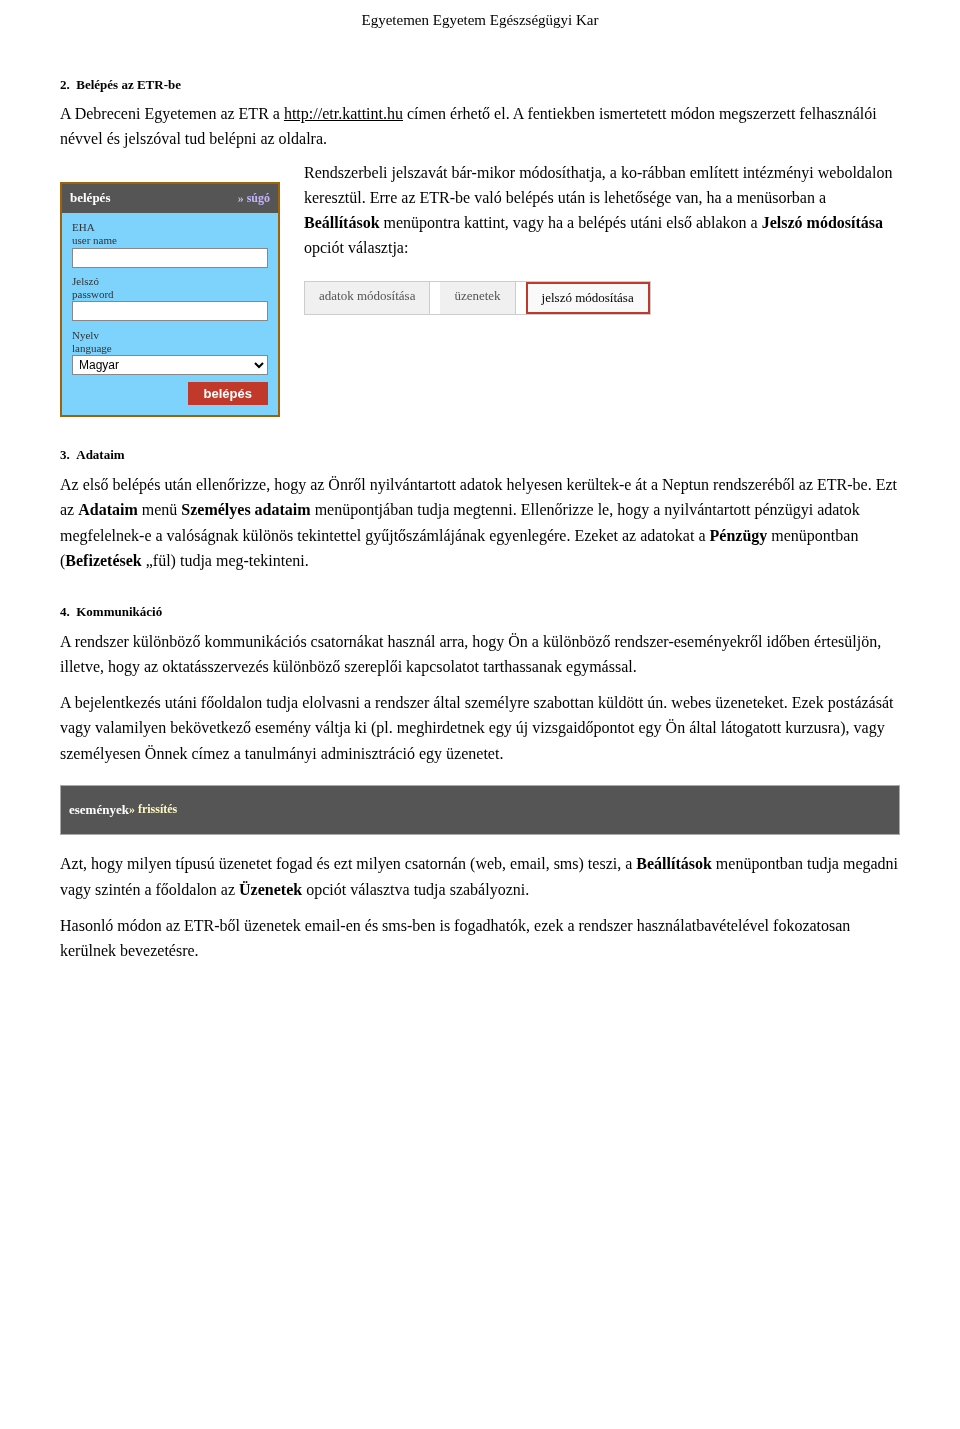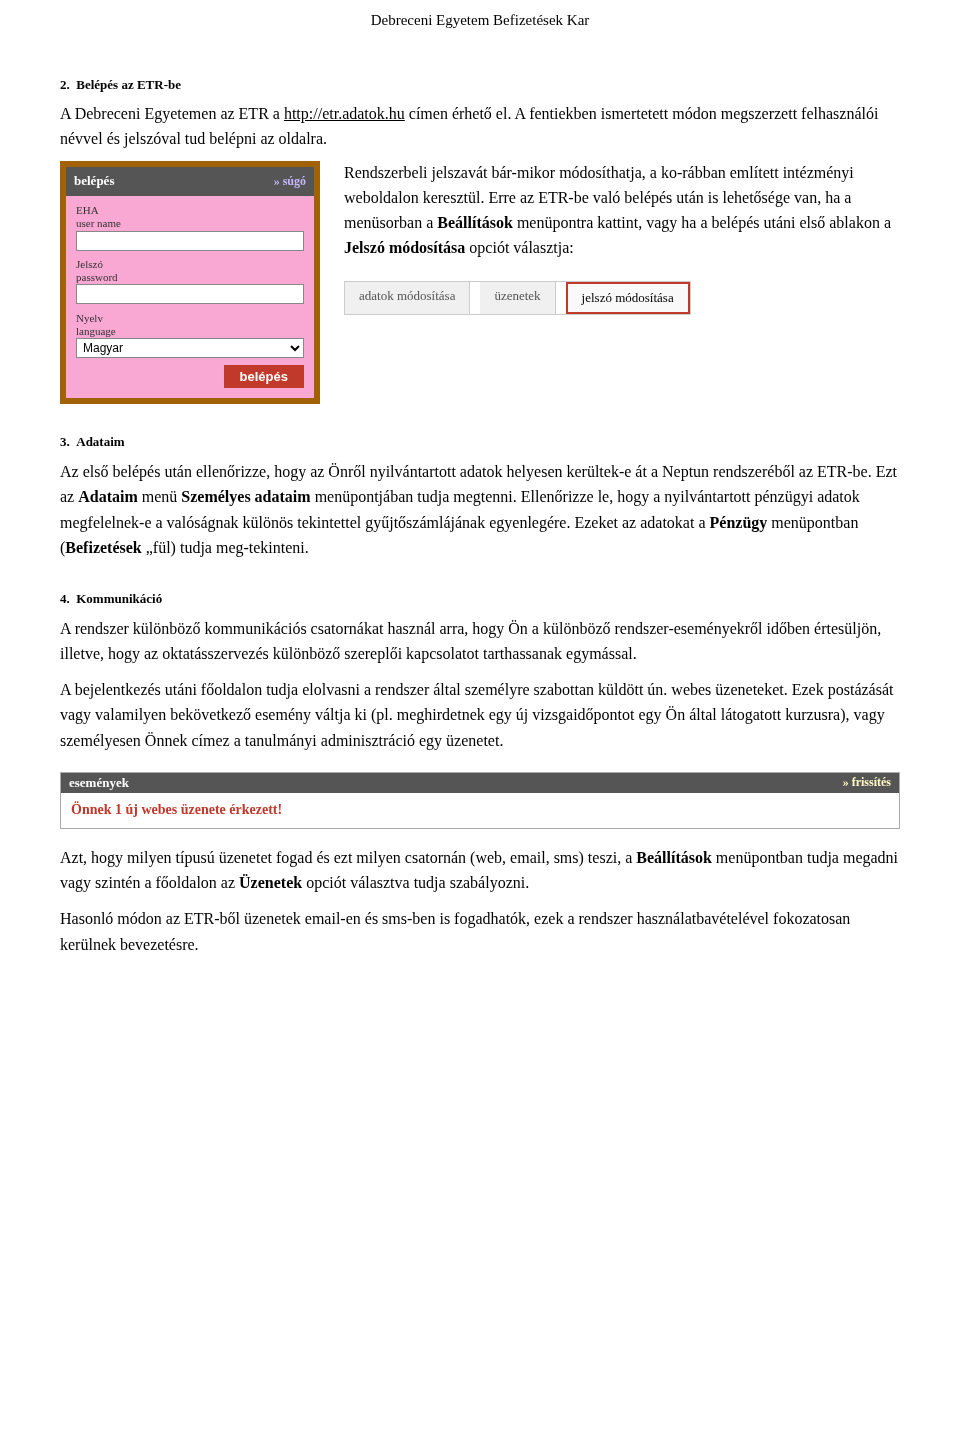--- a/index.html
+++ b/index.html
@@ -38,45 +38,46 @@
       margin-bottom: 14px;
       align-items: flex-start;
     }
 
     .login-box-wrap {
       flex: 0 0 220px;
     }
 
     .login-box {
       background: #d9d9d9;
-      border: 6px solid #a16207;
-      width: 260px;
+      border: 2px solid #a16207;
+      width: 220px;
       font-size: 13px;
       color: #000;
+      margin-top: 21px;
     }
 
     .login-box-header {
       display: flex;
       justify-content: space-between;
       align-items: center;
       background: #555;
       color: #fff;
       padding: 4px 8px;
       font-size: 13px;
       font-weight: bold;
     }
 
     .login-box-header .help-link {
       color: #c4b5fd;
       font-size: 12px;
     }
 
     .login-box-body {
       padding: 8px 10px 10px 10px;
-      background: #f9a8d4;
+      background: #7dd3fc;
     }
 
     .login-field-row {
       margin-bottom: 6px;
     }
 
     .login-field-row label {
       display: block;
       font-size: 11px;
       color: #333;
@@ -165,25 +166,25 @@
 
     .events-box {
       background: #d9d9d9;
       border: 1px solid #aaa;
       margin: 18px 0 16px 0;
       font-size: 13px;
     }
 
     .events-box-header {
       display: flex;
-      justify-content: space-between;
+      justify-content: flex-start;
       align-items: center;
       background: #555;
       color: #fff;
-      padding: 0 8px;
+      padding: 14px 8px;
       font-size: 13px;
       font-weight: bold;
     }
 
     .events-box-header .refresh-link {
       color: #fef9c3;
       font-size: 12px;
     }
 
     .events-box-body {
@@ -201,29 +202,29 @@
 
     a {
       color: #000;
       text-decoration: underline;
     }
   </style>
 </head>
 <body>
 
 <div class="page-header">
-  <span>Debreceni Egyetem Befizetések Kar</span>
+  <span>Egyetemen Egyetem Egészségügyi Kar</span>
 </div>
 
 <div class="section-block">
   <div class="section-title">
     <span>2.</span>&nbsp;&nbsp;<span>Belépés az ETR-be</span>
   </div>
   <p class="intro-text">
-    <span>A Debreceni Egyetemen az ETR a </span><a href="#">http://etr.adatok.hu</a><span> címen érhető el. A fentiekben ismertetett módon megszerzett felhasználói névvel és jelszóval tud belépni az oldalra.</span>
+    <span>A Debreceni Egyetemen az ETR a </span><a href="#">http://etr.kattint.hu</a><span> címen érhető el. A fentiekben ismertetett módon megszerzett felhasználói névvel és jelszóval tud belépni az oldalra.</span>
   </p>
 
   <div class="two-col">
 
     <div class="login-box-wrap">
       <div class="login-box">
         <div class="login-box-header">
           <span>belépés</span>
           <span class="help-link">» súgó</span>
         </div>
@@ -286,23 +287,20 @@
   </p>
   <p>
     <span>A bejelentkezés utáni  főoldalon tudja elolvasni a rendszer által személyre szabottan küldött ún. webes üzeneteket. Ezek postázását vagy valamilyen bekövetkező esemény váltja ki (pl. meghirdetnek egy új vizsgaidőpontot egy Ön által látogatott kurzusra), vagy személyesen Önnek címez a tanulmányi adminisztráció egy üzenetet.</span>
   </p>
 
   <div class="events-box">
     <div class="events-box-header">
       <span>események</span>
       <span class="refresh-link">» frissítés</span>
     </div>
-    <div class="events-box-body">
-      <span class="events-message">Önnek 1 új webes üzenete érkezett!</span>
-    </div>
   </div>
 
   <p>
     <span>Azt, hogy milyen típusú üzenetet fogad és ezt milyen csatornán (web, email, sms) teszi, a </span><span class="bold">Beállítások</span><span> menüpontban tudja megadni vagy szintén a főoldalon az </span><span class="bold">Üzenetek</span><span> opciót választva tudja szabályozni.</span>
   </p>
   <p>
     <span>Hasonló módon az ETR-ből üzenetek email-en és sms-ben is fogadhatók, ezek a rendszer használatbavételével  fokozatosan kerülnek bevezetésre.</span>
   </p>
 </div>
 

